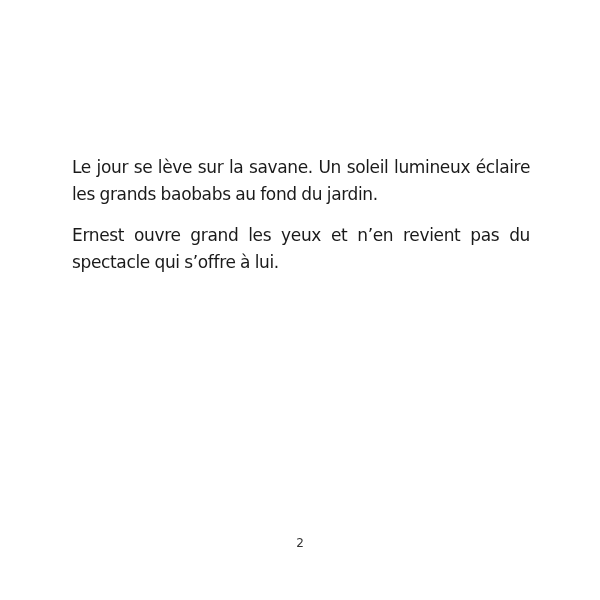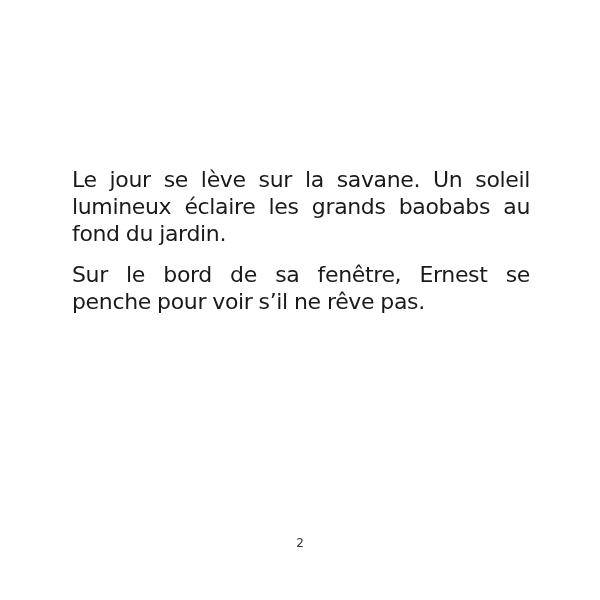--- a/index.html
+++ b/index.html
@@ -21,22 +21,22 @@
       width: 600px; height: 600px;
       background: #ffffff;
     }
     .text-block {
       position: absolute;
       left: 72px;
       top: 154px;
       width: 458px;
     }
     .para {
-      margin: 12px 0 14px 0;
-      font-size: 22px;
+      margin: 0 0 14px 0;
+      font-size: 17px;
       line-height: 27px;
       text-align: justify;
       text-align-last: left;
       letter-spacing: -0.35px;
       word-spacing: -0.5px;
     }
     .page-number {
       position: absolute;
       left: 0;
       width: 600px;
@@ -45,16 +45,16 @@
       font-size: 12px;
       color: #333333;
     }
   </style>
 </head>
 <body>
 
 <div class="page">
   <div class="text-block">
     <p class="para">Le jour se lève sur la savane. Un soleil lumineux éclaire les grands baobabs au fond du jardin.</p>
-    <p class="para">Sur le bord de sa fenêtre, Ernest se penche pour voir s’il ne rêve pas.</p>
+    <p class="para">Ernest ouvre grand les yeux et n’en revient pas du spectacle qui s’offre à lui.</p>
   </div>
   <div class="page-number">2</div>
 </div>
 
 </body></html>

